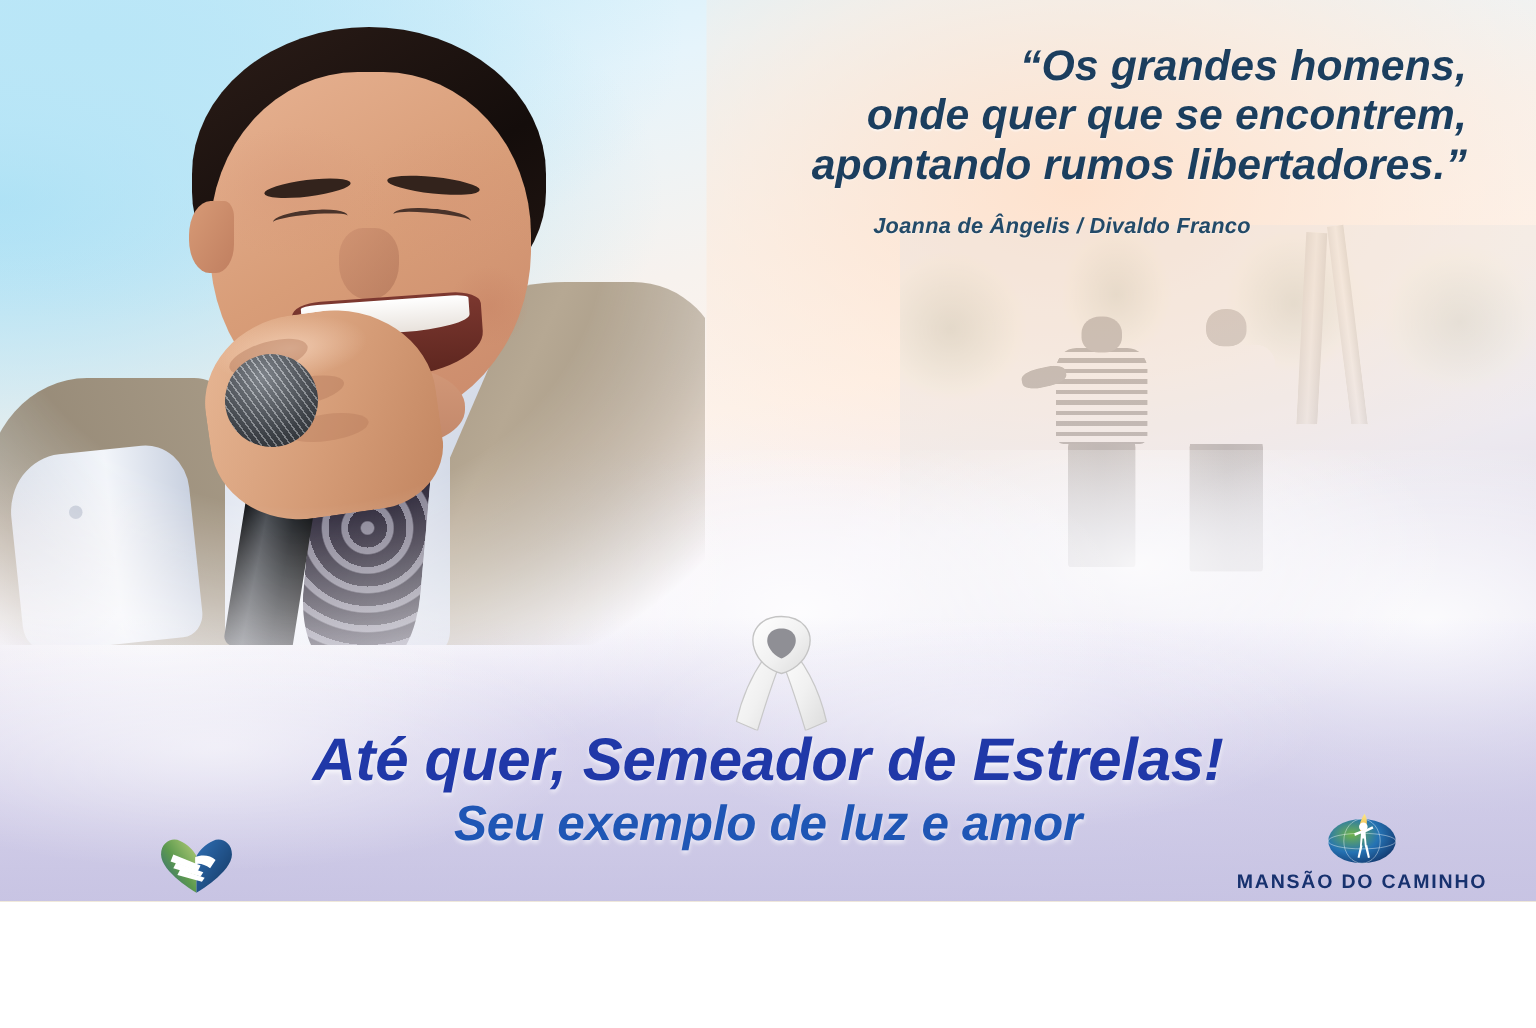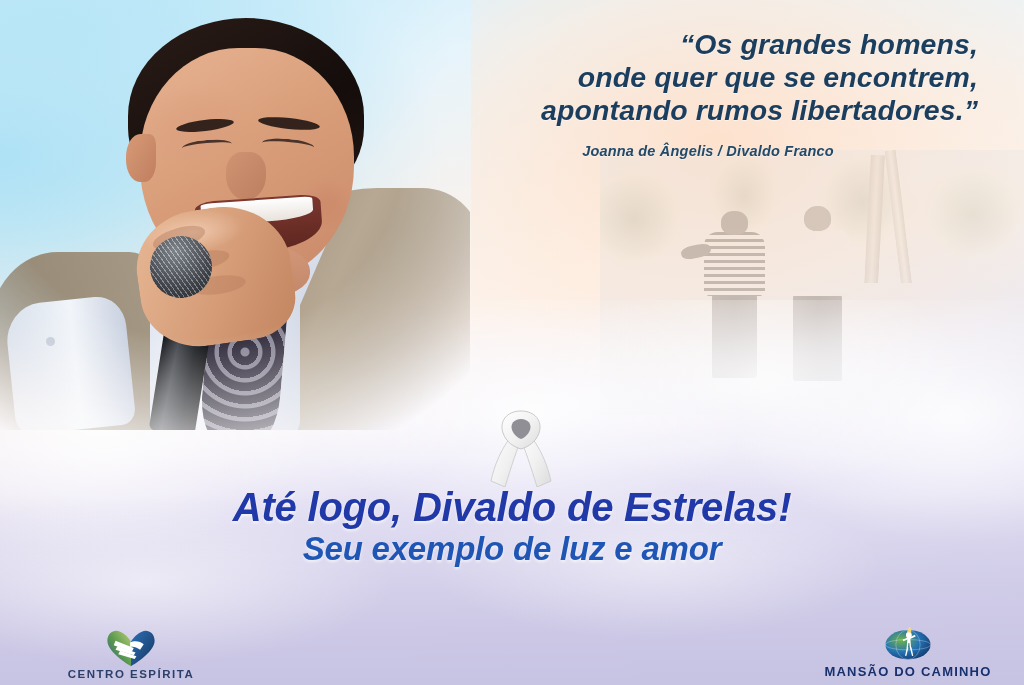--- a/index.html
+++ b/index.html
@@ -4,21 +4,21 @@
 <style>
   html, body {
     margin: 0; padding: 0;
     background: #ffffff;
   }
   body { font-family: "Liberation Sans", sans-serif; }
 
   #poster {
     position: relative;
     width: 1024px;
-    height: 685px;
+    height: 601px;
     overflow: hidden;
     background: #fde047;
   }
 
   
   .bg-sky {
     position: absolute; inset: 0;
     background:
       radial-gradient(ellipse 55% 45% at 6% 4%,  #b9e6f7 0%, rgba(185,230,247,0) 70%),
       radial-gradient(ellipse 60% 50% at 0% 22%, #a8dff4 0%, rgba(168,223,244,0) 72%),
@@ -331,21 +331,21 @@
       <g filter="none">
         <path d="M32 16 C14 34 6 54 2 72 L16 78 C22 58 28 40 34 26 Z" fill="url(#rb)" stroke="#c8c8c8" stroke-width="0.8"></path>
         <path d="M32 16 C50 34 58 54 62 72 L48 78 C42 58 36 40 30 26 Z" fill="url(#rb)" stroke="#c8c8c8" stroke-width="0.8"></path>
         <path d="M32 2 C18 2 10 12 14 24 C17 33 25 38 32 40 C39 38 47 33 50 24 C54 12 46 2 32 2 Z" fill="url(#rb)" stroke="#c4c4c4" stroke-width="0.9"></path>
         <path d="M32 10 C25 10 21 15 23 21 C25 26 29 29 32 30 C35 29 39 26 41 21 C43 15 39 10 32 10 Z" fill="#8f8f95"></path>
       </g>
     </svg>
   </div>
 
   <div class="headline">
-    <div class="hl hl-1">Até logo, Divaldo de Estrelas!</div>
+    <div class="hl hl-1">Até quer, Semeador de Estrelas!</div>
     <div class="hl hl-2">Seu exemplo de luz e amor</div>
   </div>
 
   <div class="logo-left">
     <div class="logo-mark">
       <svg viewBox="0 0 60 44" width="56" height="40">
         <defs>
           <linearGradient id="hb" x1="0" y1="0" x2="1" y2="1">
             <stop offset="0" stop-color="#2f6fb5"></stop>
               <stop offset="1" stop-color="#13365f"></stop>
@@ -359,21 +359,20 @@
         <path d="M30 42 C30 42 4 27 4 14 C4 5 12 1 18 4 C23 6 28 11 30 15 Z" fill="url(#hg)"></path>
         <path d="M30 42 C30 42 56 27 56 14 C56 5 48 1 42 4 C37 6 32 11 30 15 Z" fill="url(#hb)"></path>
         <g fill="#ffffff">
           <path d="M13 14 L33 22 L31 26 L11 19 Z"></path>
           <path d="M15 20 L35 27 L33 30 L13 24 Z"></path>
           <path d="M18 25 L36 31 L34 34 L16 29 Z"></path>
           <path d="M29 16 C33 14 40 14 44 18 L40 24 C36 21 32 20 29 21 Z"></path>
         </g>
       </svg>
     </div>
-    <div class="logo-t1">CENTRO ESPÍRITA</div>
   </div>
 
   <div class="logo-right">
     <div class="logo-mark">
       <svg viewBox="0 0 60 46" width="52" height="40">
         <defs>
           <radialGradient id="gl" cx="0.35" cy="0.35" r="0.8">
             <stop offset="0" stop-color="#6fb24a"></stop>
             <stop offset="0.5" stop-color="#2573b4"></stop>
             <stop offset="1" stop-color="#102f63"></stop>

